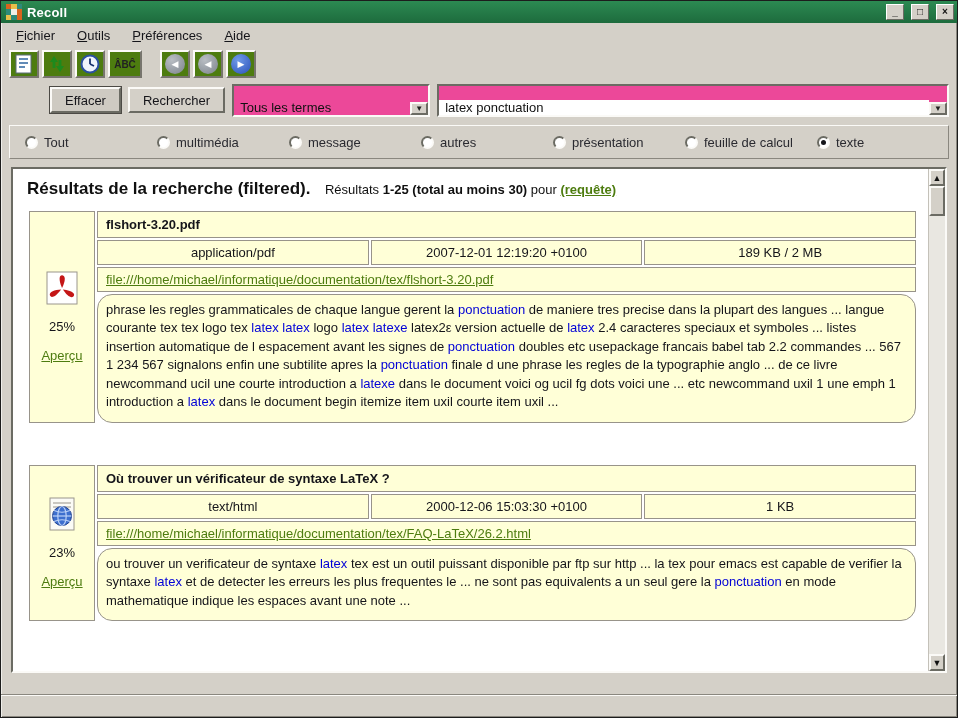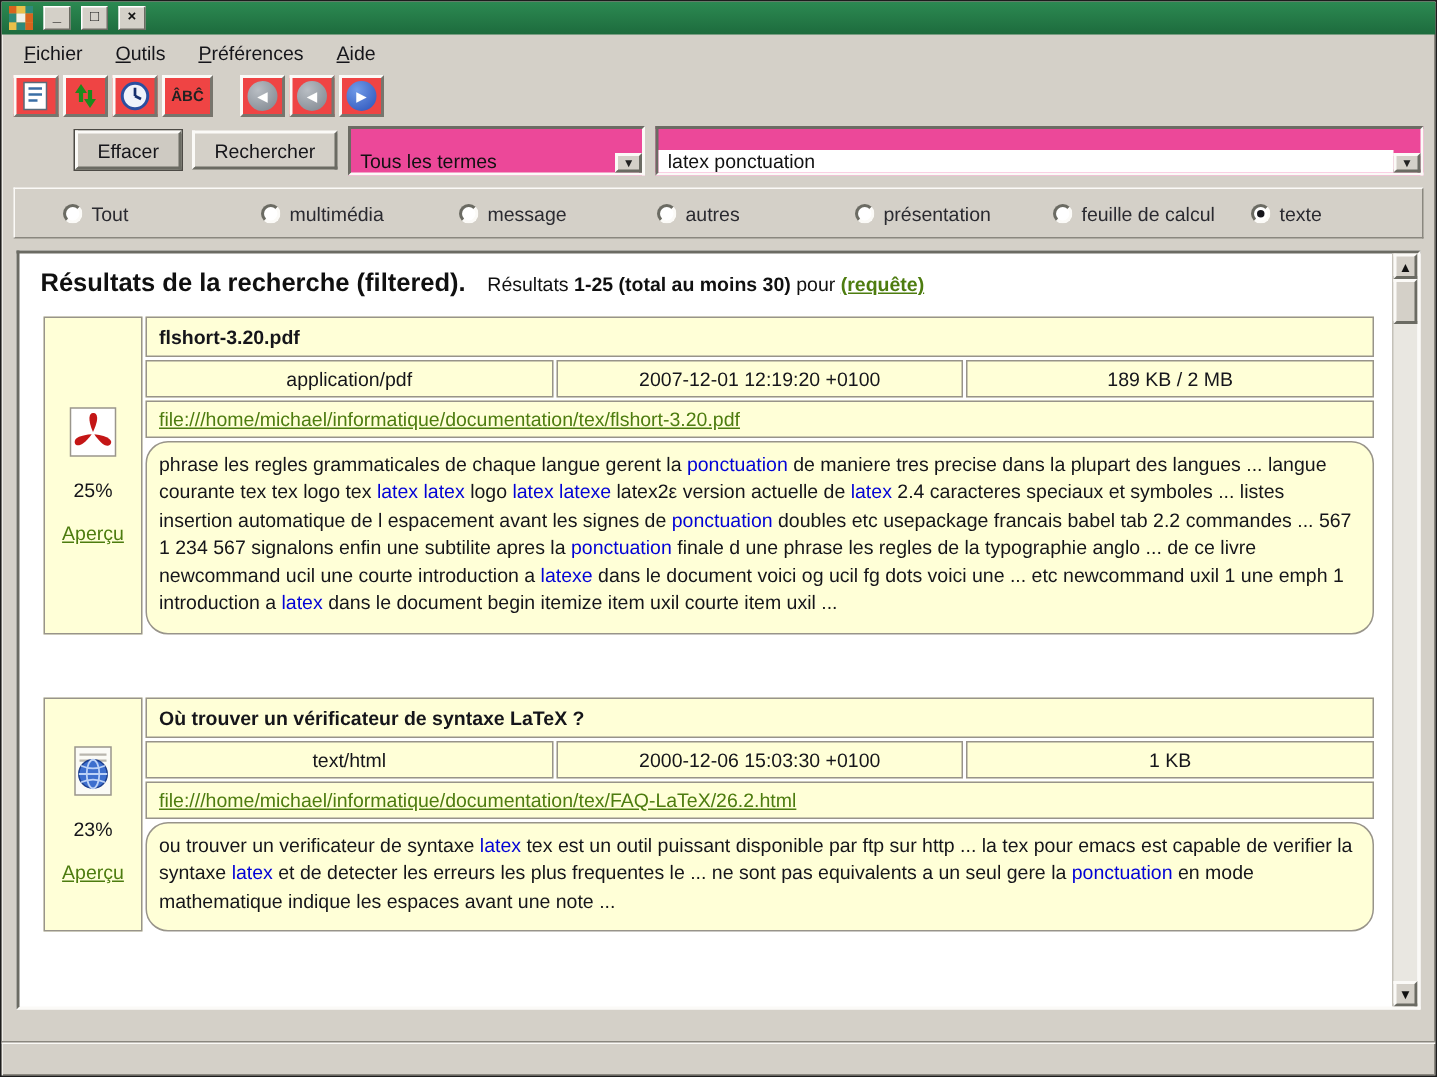--- a/index.html
+++ b/index.html
@@ -19,21 +19,21 @@
             border-color: #ffffff #6b6b63 #6b6b63 #ffffff; font-size: 10px; line-height: 13px;
             text-align: center; color: #111; margin-left: 2px; font-weight: bold; cursor: default; }
 
   
   .menubar { flex: 0 0 24px; display: flex; align-items: center; padding: 0 6px; gap: 4px; }
   .menu-item { font-size: 13px; color: #15151a; padding: 3px 9px; display: inline-block; }
   .menu-item::first-letter { text-decoration: underline; }
 
   
   .toolbar { flex: 0 0 34px; display: flex; align-items: center; gap: 3px; padding: 0 8px; }
-  .tool-btn { width: 30px; height: 28px; background: #ef4444; border: 2px solid;
+  .tool-btn { width: 30px; height: 28px; background: #4d7c0f; border: 2px solid;
               border-color: #fbfaf7 #77756d #77756d #fbfaf7;
               display: inline-flex; align-items: center; justify-content: center; padding: 0; }
   .tool-btn.wide { width: 34px; }
   .icon-wrap { display: inline-flex; align-items: center; justify-content: center; }
   .tool-sep { width: 12px; }
   .nav-circle { width: 20px; height: 20px; border-radius: 50%; display: inline-flex;
                 align-items: center; justify-content: center; color: #fff; font-size: 9px; }
   .nav-gray { background: radial-gradient(circle at 35% 30%, #b9bec4, #7c838c); }
   .nav-blue { background: radial-gradient(circle at 35% 30%, #6f9ae8, #2a50b8); }
   .abc-label { font-size: 10px; font-weight: bold; color: #222; }
@@ -52,21 +52,21 @@
                 color: #111; white-space: nowrap; overflow: hidden; }
   .combo-input { flex: 1; border: 0; outline: 0; padding: 0 6px;
                  font: 13px "Liberation Sans", sans-serif; color: #111; background: #fff; }
   .combo-arrow-btn { width: 18px; flex: 0 0 18px; background: #d4d0c8; border: 2px solid;
                      border-color: #fbfaf7 #6b6b63 #6b6b63 #fbfaf7; display: flex;
                      align-items: center; justify-content: center; font-size: 8px; color: #222; }
 
   
   .filter-bar { flex: 0 0 34px; margin: 6px 8px 0; border: 1px solid;
                 border-color: #fbfaf7 #8a877f #8a877f #fbfaf7;
-                display: flex; align-items: center; padding: 0 32px; }
+                display: flex; align-items: center; padding: 0 15px; }
   .radio-item { display: flex; align-items: center; gap: 6px; width: 132px; flex: 0 0 132px; }
   .radio-item:last-child { width: auto; flex: 0 0 auto; }
   .radio { width: 13px; height: 13px; border-radius: 50%; background: #fff; border: 2px solid;
            border-color: #6b6b63 #fbfaf7 #fbfaf7 #6b6b63; position: relative; flex: 0 0 13px; }
   .radio.checked::after { content: ""; position: absolute; left: 2px; top: 2px;
                           width: 5px; height: 5px; border-radius: 50%; background: #15151a; }
   .radio-label { font-size: 13px; color: #2a2a30; }
 
   
   .results-frame { flex: 0 0 506px; margin: 8px 10px 0; background: #fff; border: 2px solid;
@@ -121,20 +121,21 @@
           <rect x="5" y="0" width="6" height="5" fill="#e8c04a"></rect>
           <rect x="11" y="0" width="5" height="5" fill="#2e8a7a"></rect>
         <rect x="0" y="5" width="5" height="6" fill="#2e8a7a"></rect>
           <rect x="5" y="5" width="6" height="6" fill="#f0f0e8"></rect>
           <rect x="11" y="5" width="5" height="6" fill="#d8641e"></rect>
         <rect x="0" y="11" width="5" height="5" fill="#e8c04a"></rect>
           <rect x="5" y="11" width="6" height="5" fill="#2e8a7a"></rect>
           <rect x="11" y="11" width="5" height="5" fill="#d8641e"></rect>
       </svg>
     </span>
+    <span class="title-text">Recoll</span>
     <span class="tb-btn">_</span>
     <span class="tb-btn">□</span>
     <span class="tb-btn">×</span>
   </div>
 
   <div class="menubar">
     <span class="menu-item">Fichier</span>
     <span class="menu-item">Outils</span>
     <span class="menu-item">Préférences</span>
     <span class="menu-item">Aide</span>

